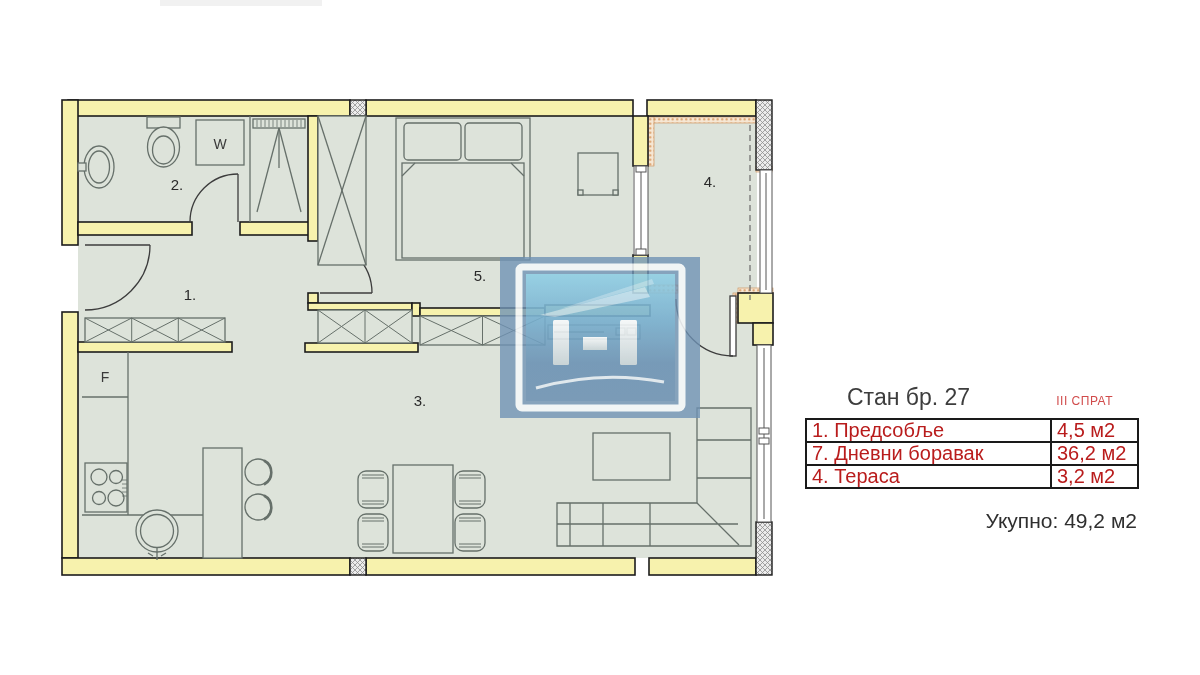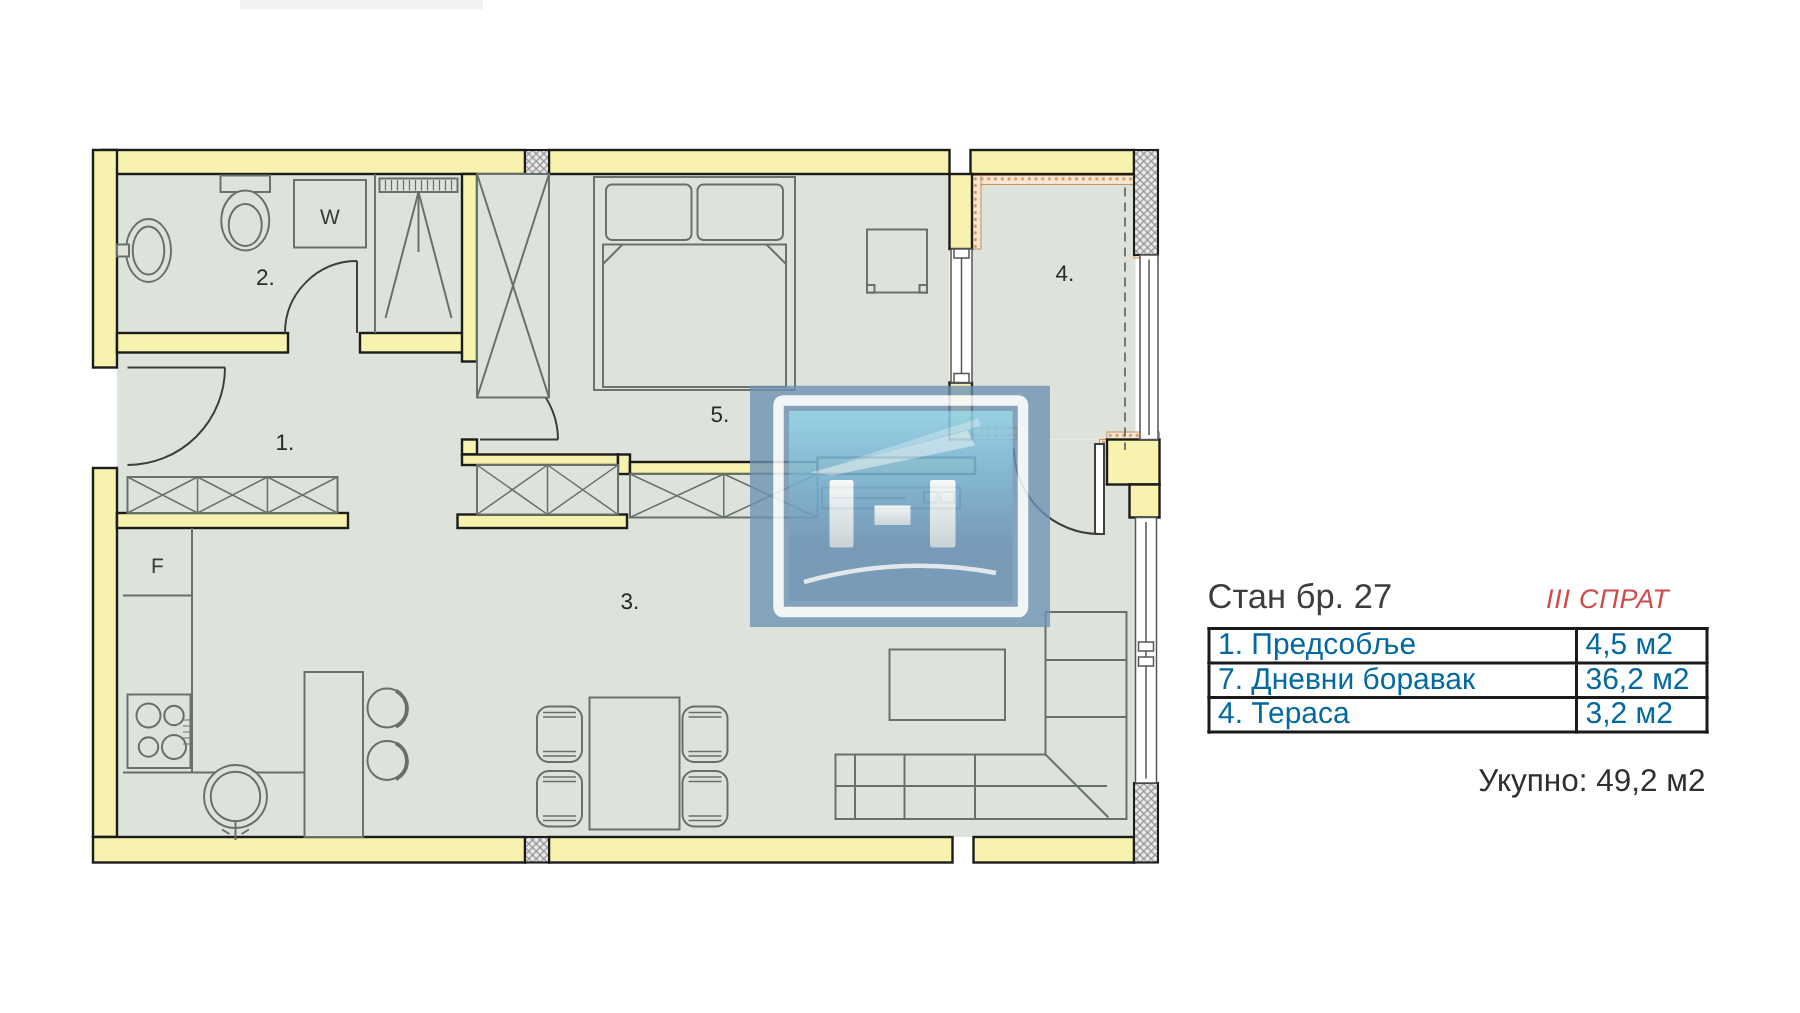--- a/index.html
+++ b/index.html
@@ -2,24 +2,24 @@
 <html><head>
 <meta charset="utf-8">
 <style>
   html,body{margin:0;padding:0;background:#ffffff;}
   .canvas{position:relative;width:1200px;height:675px;background:#ffffff;overflow:hidden;
           font-family:"Liberation Sans",sans-serif;}
   .top-strip{position:absolute;left:160px;top:0;width:162px;height:6px;background:#f1f1f1;}
   .plan{position:absolute;left:0;top:0;}
   .watermark{position:absolute;left:500px;top:257px;width:200px;height:161px;}
   .info{position:absolute;left:805px;top:384px;width:334px;color:#3d3d3d;}
-  .info-header{display:flex;justify-content:space-between;align-items:baseline;margin-bottom:7px;}
+  .info-header{display:flex;justify-content:space-between;align-items:baseline;margin-bottom:7px;margin-left:42px;}
   .info-title{font-size:23px;color:#3d3d3d;}
-  .info-floor{font-size:18px;color:#d14b4b;padding-right:26px;letter-spacing:.5px;font-style:italic;}
-  table.areas{width:100%;border-collapse:collapse;font-size:20px;color:#0369a1;table-layout:fixed;}
+  .info-floor{font-size:12px;color:#d14b4b;padding-right:26px;letter-spacing:.5px;}
+  table.areas{width:100%;border-collapse:collapse;font-size:20px;color:#b91c1c;table-layout:fixed;}
   .areas td{border:2px solid #1a1a1a;padding:0 5px;height:20.5px;line-height:21px;overflow:hidden;white-space:nowrap;}
   .areas td.area{width:76px;text-align:left;padding-right:4px;}
   .info-total{font-size:21px;text-align:right;margin-top:20px;padding-right:2px;color:#2f2f2f;}
   text.room-num{font-size:15px;fill:#2a2a2a;}
   text.fixture{font-size:14px;fill:#3a3a3a;}
 </style>
 </head>
 <body>
 
 <div class="canvas">

